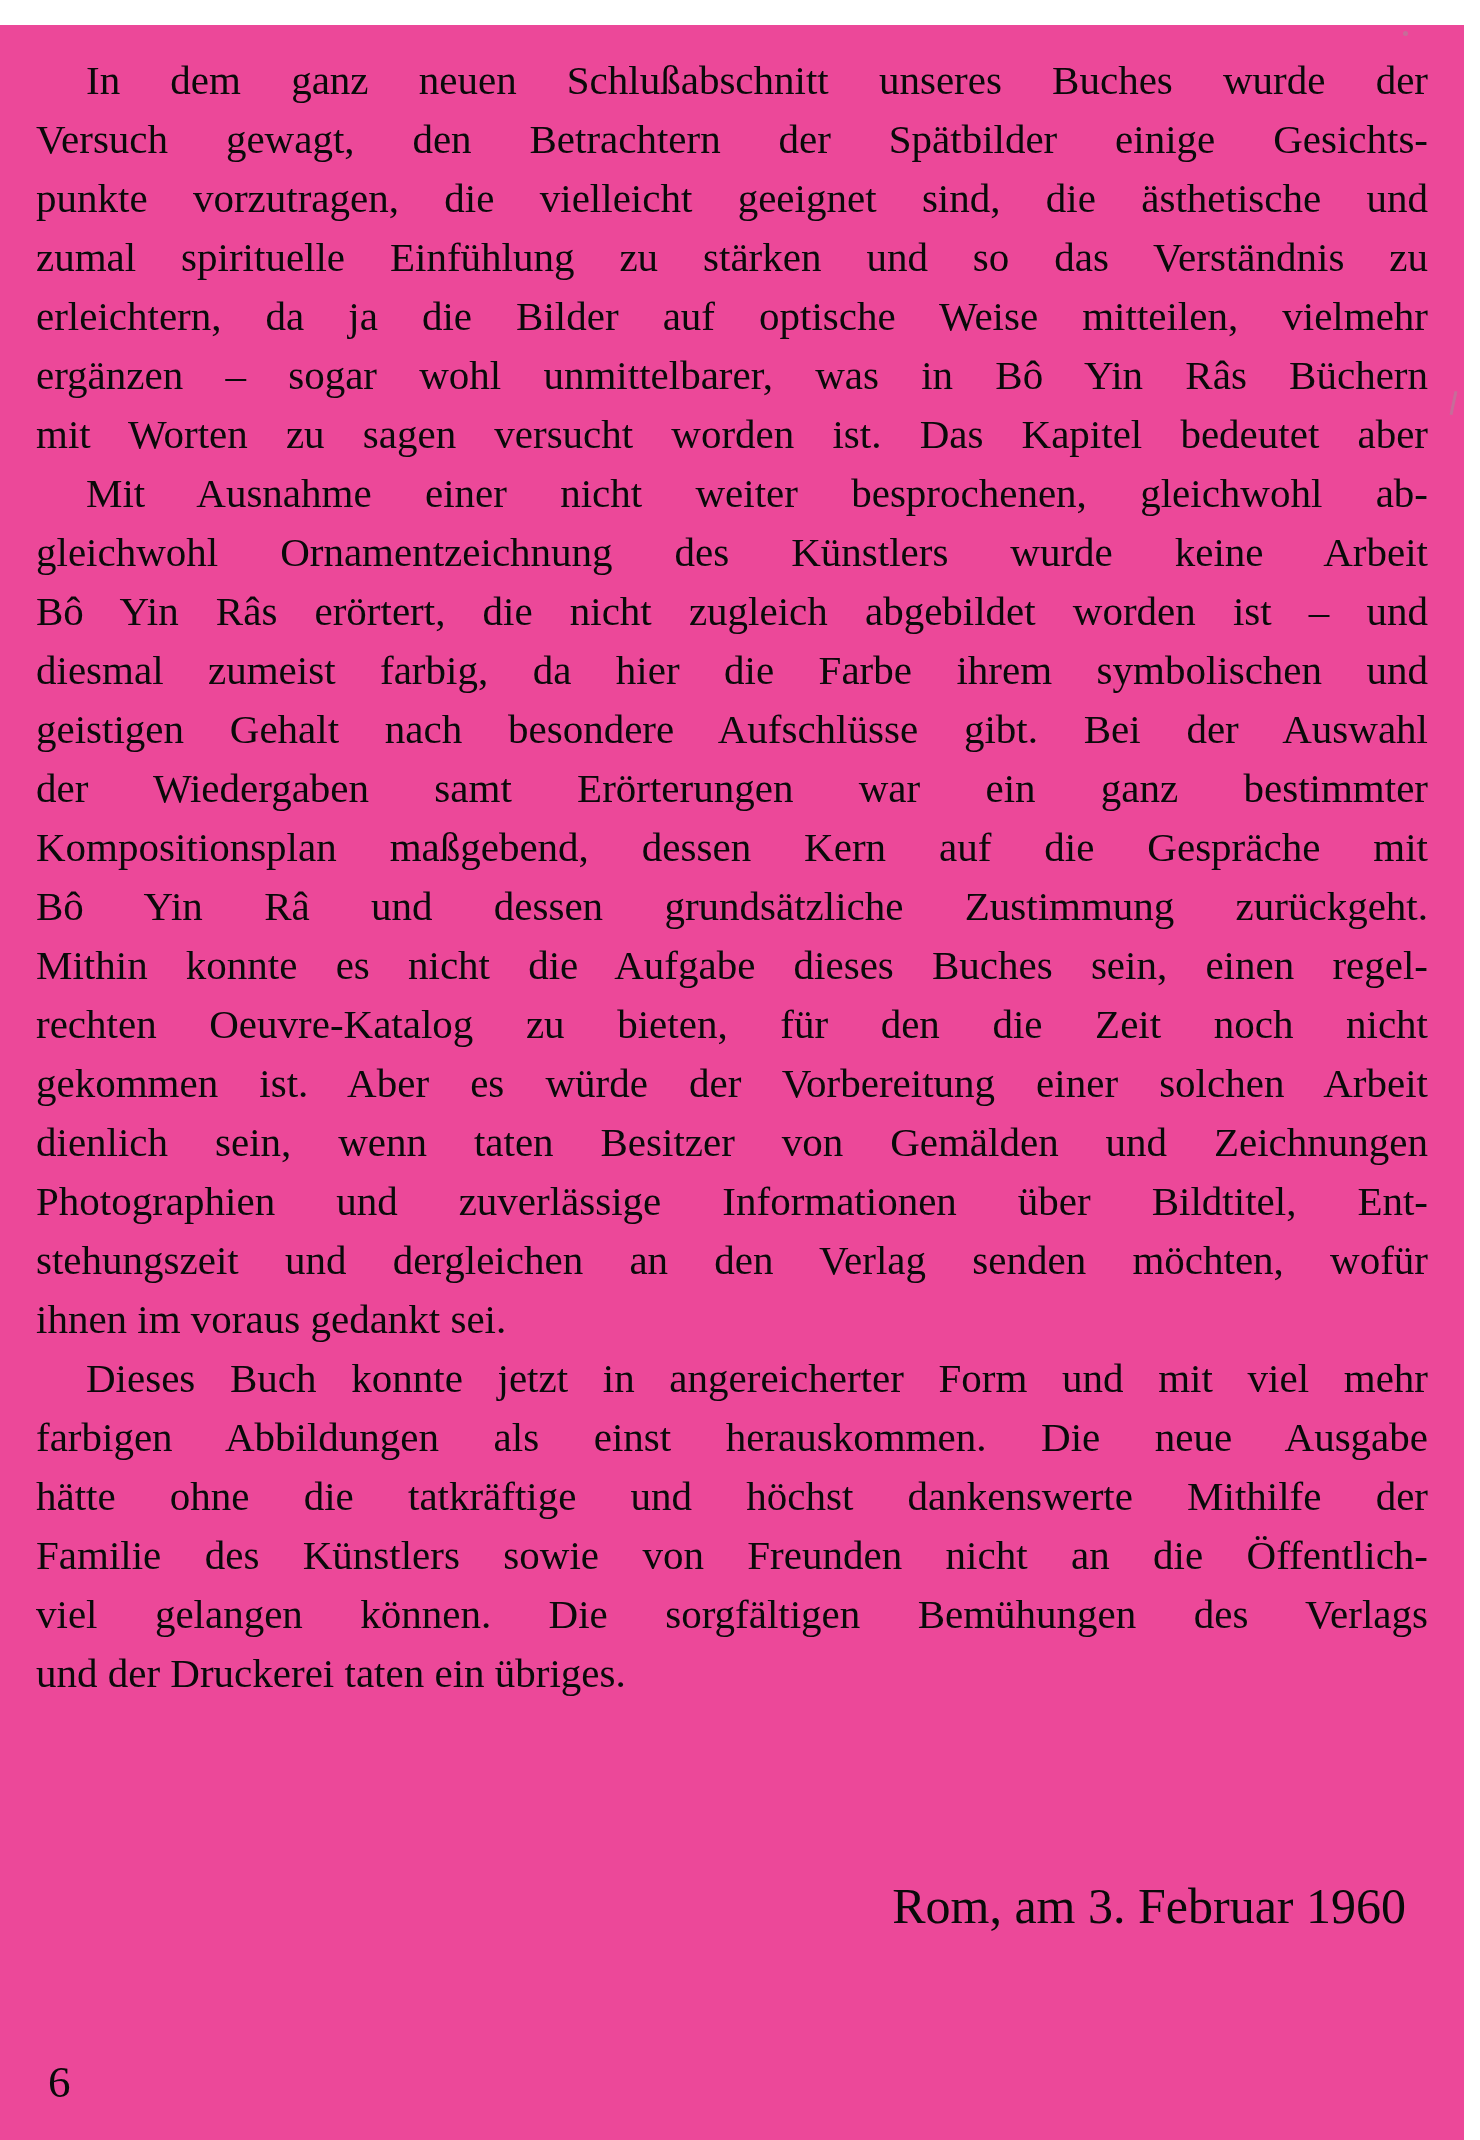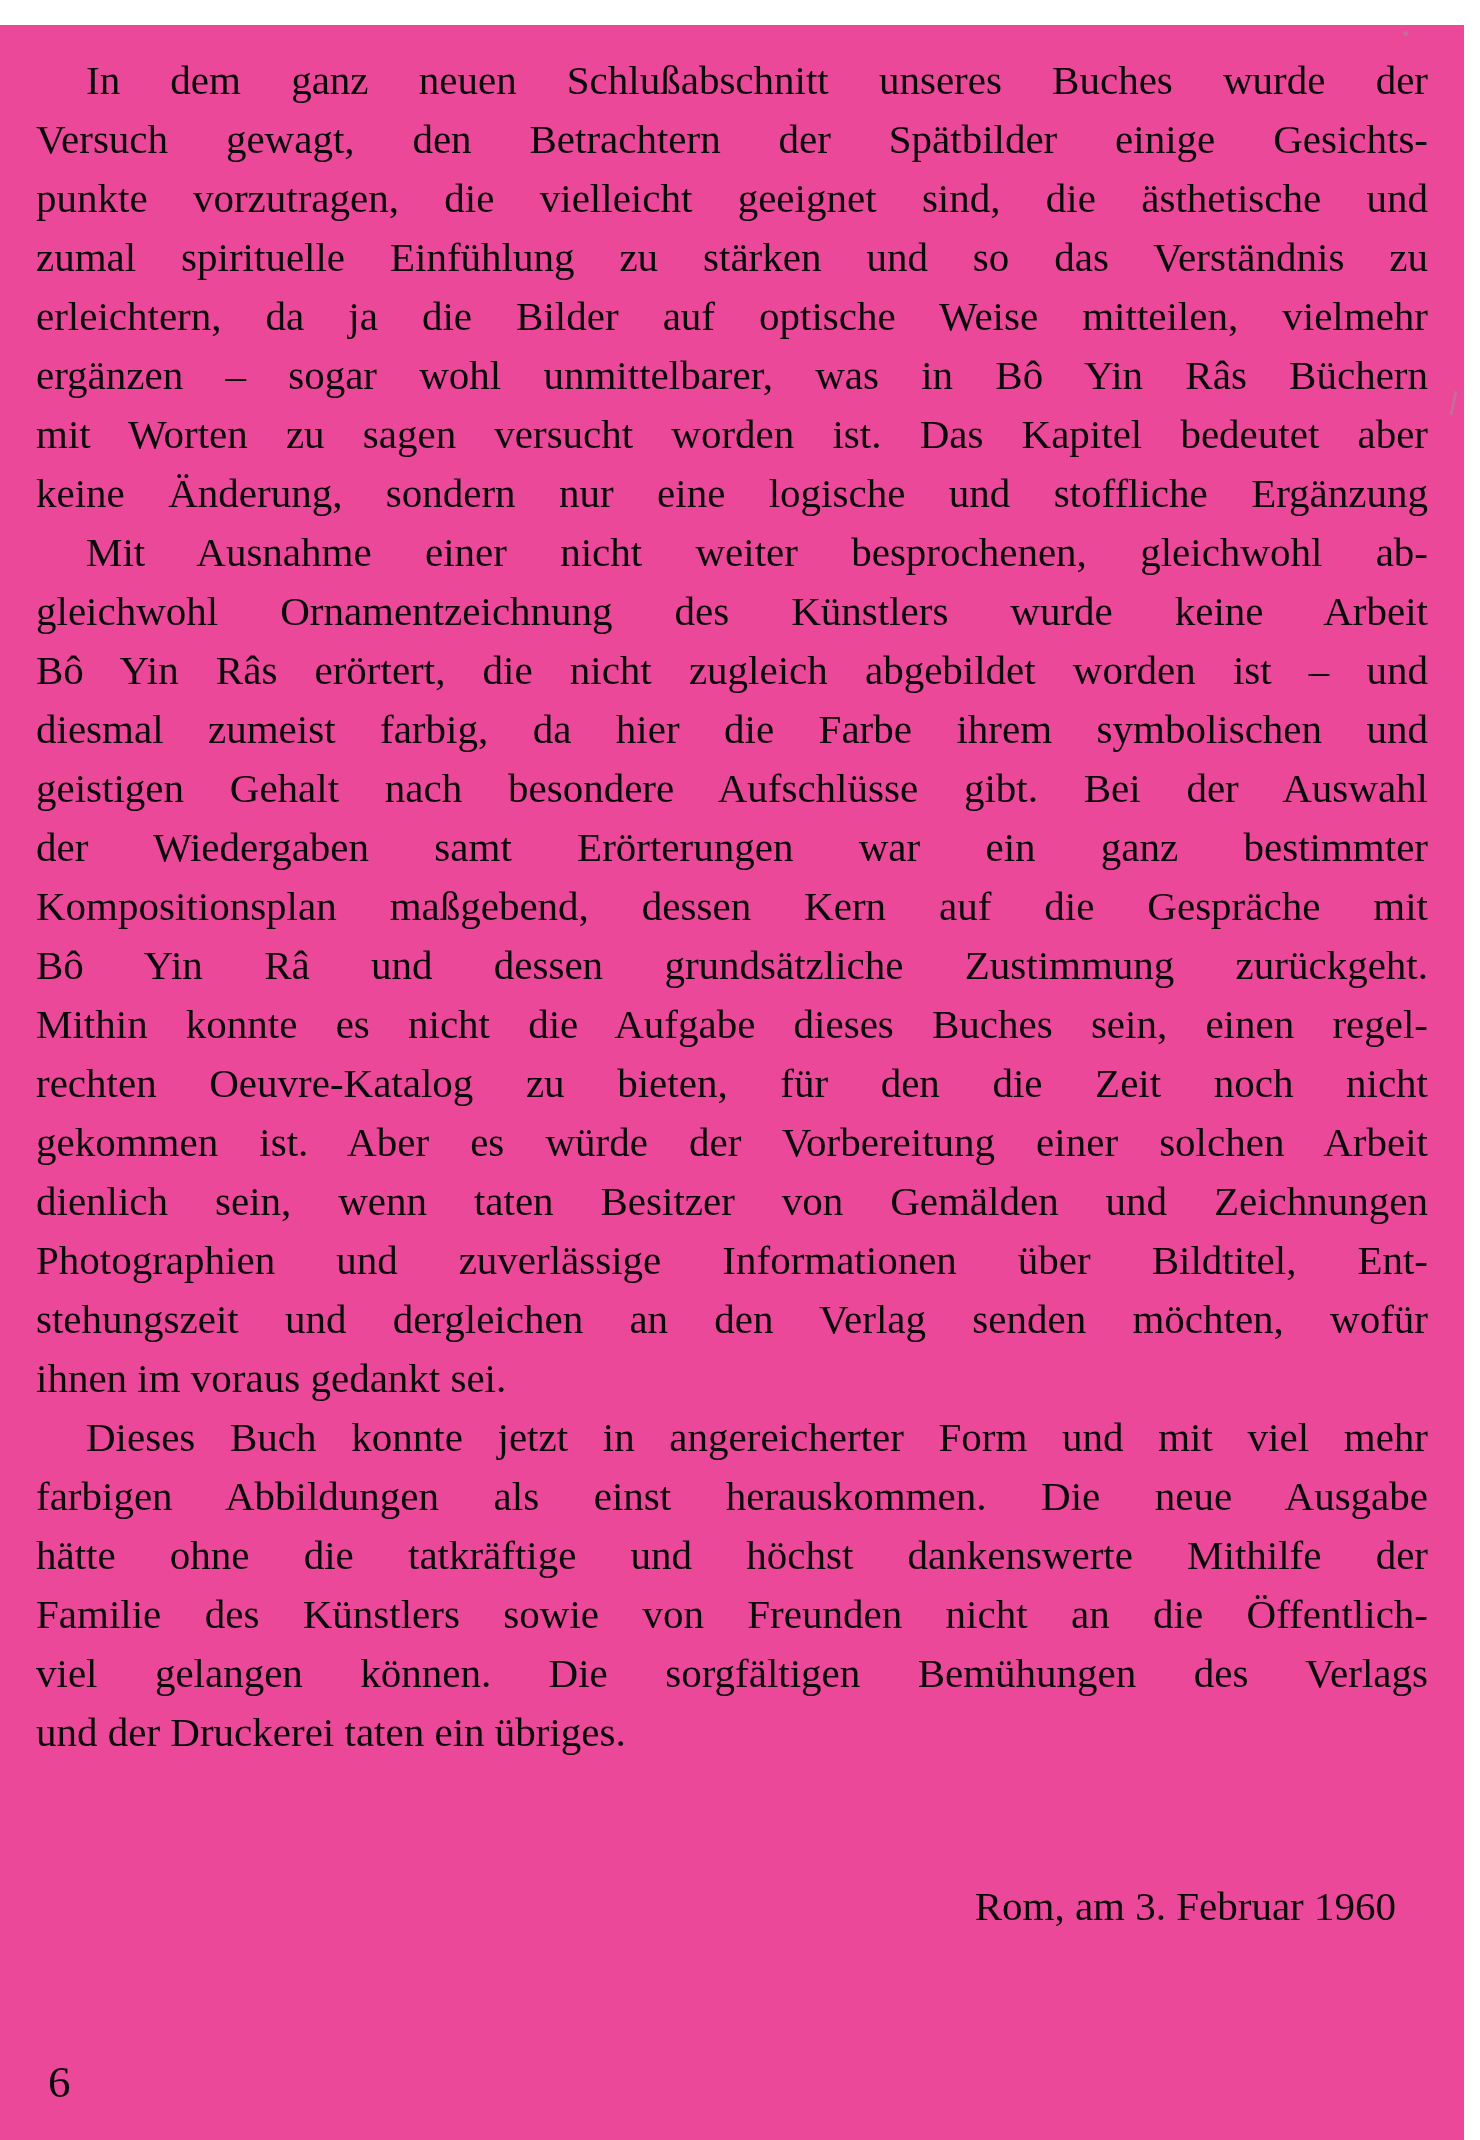--- a/index.html
+++ b/index.html
@@ -33,22 +33,22 @@
   .line.first {
     text-indent: 50px;
   }
   .line.last {
     text-align-last: left;
     -moz-text-align-last: left;
   }
   .dateline {
     position: absolute;
     top: 1852px;
-    right: 68px;
-    font-size: 41px;
+    right: 58px;
+    font-size: 50px;
     line-height: 59px;
   }
   .page-number {
     position: absolute;
     left: 48px;
     top: 2028px;
     font-size: 45px;
     line-height: 59px;
   }
   .artifact {
@@ -65,21 +65,20 @@
 
 <div class="page">
   <div class="text-block" id="paragraphs">
       <div class="line first">In dem ganz neuen Schlußabschnitt unseres Buches wurde der</div>
       <div class="line">Versuch gewagt, den Betrachtern der Spätbilder einige Gesichts-</div>
       <div class="line">punkte vorzutragen, die vielleicht geeignet sind, die ästhetische und</div>
       <div class="line">zumal spirituelle Einfühlung zu stärken und so das Verständnis zu</div>
       <div class="line">erleichtern, da ja die Bilder auf optische Weise mitteilen, vielmehr</div>
       <div class="line">ergänzen – sogar wohl unmittelbarer, was in Bô Yin Râs Büchern</div>
       <div class="line">mit Worten zu sagen versucht worden ist. Das Kapitel bedeutet aber</div>
-      <div class="line">keine Änderung, sondern nur eine logische und stoffliche Ergänzung</div>
       <div class="line first">Mit Ausnahme einer nicht weiter besprochenen, gleichwohl ab-</div>
       <div class="line">gleichwohl Ornamentzeichnung des Künstlers wurde keine Arbeit</div>
       <div class="line">Bô Yin Râs erörtert, die nicht zugleich abgebildet worden ist – und</div>
       <div class="line">diesmal zumeist farbig, da hier die Farbe ihrem symbolischen und</div>
       <div class="line">geistigen Gehalt nach besondere Aufschlüsse gibt. Bei der Auswahl</div>
       <div class="line">der Wiedergaben samt Erörterungen war ein ganz bestimmter</div>
       <div class="line">Kompositionsplan maßgebend, dessen Kern auf die Gespräche mit</div>
       <div class="line">Bô Yin Râ und dessen grundsätzliche Zustimmung zurückgeht.</div>
       <div class="line">Mithin konnte es nicht die Aufgabe dieses Buches sein, einen regel-</div>
       <div class="line">rechten Oeuvre-Katalog zu bieten, für den die Zeit noch nicht</div>

